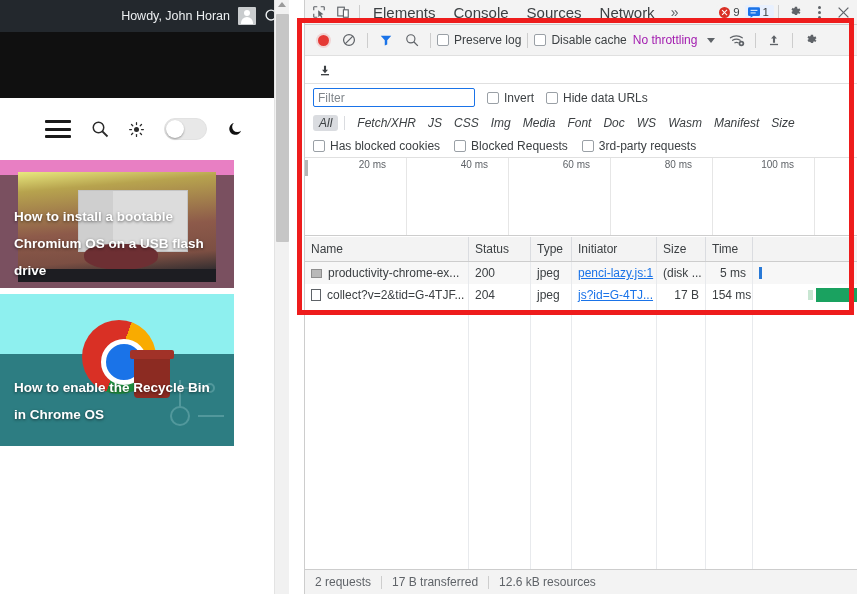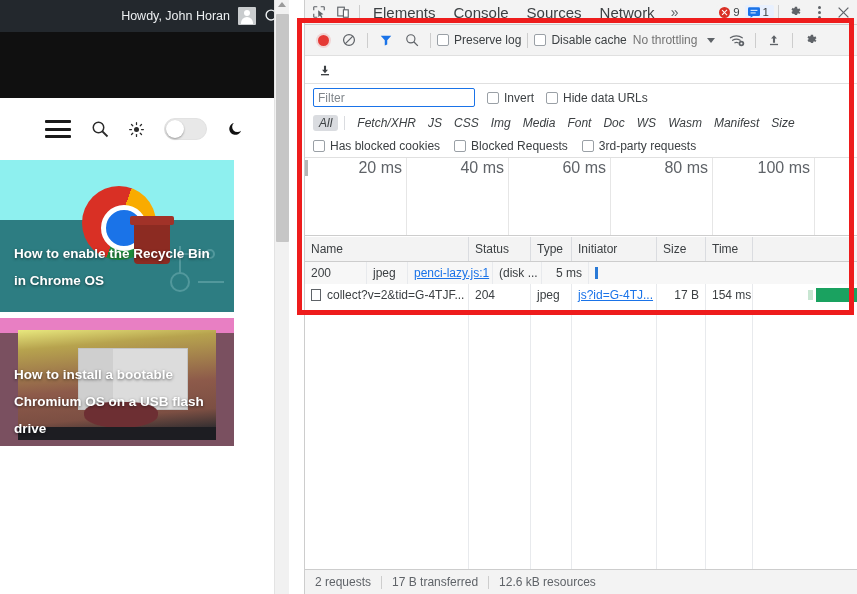--- a/index.html
+++ b/index.html
@@ -124,42 +124,42 @@
   .kebab { display:flex; flex-direction:column; gap:2px; }
   .kebab i { width:3px;height:3px;border-radius:50%;background:#5f6368;display:block; }
 
   .dt-toolbar {
     height:31px; display:flex; align-items:center; background:#f3f3f3;
     border-bottom:1px solid #e0e0e0; padding:0 6px; gap:2px;
   }
   .rec-dot { width:11px;height:11px;border-radius:50%;background:#e53935;display:block;box-shadow:0 0 0 2px rgba(229,57,53,.16); }
   .chk { display:flex; align-items:center; gap:5px; white-space:nowrap; font-size:12px; color:#3c4043; }
   .box { width:12px;height:12px;border:1px solid #9aa0a6;border-radius:2px;background:#fff;display:block;flex:none; }
-  .throttle { font-size:12px; color:#737373; white-space:nowrap; margin-left:4px; }
+  .throttle { font-size:12px; color:#a21caf; white-space:nowrap; margin-left:4px; }
   .caret { width:0;height:0;border-left:4px solid transparent;border-right:4px solid transparent;border-top:5px solid #5f6368;display:block; }
 
   .dt-exportbar { height:28px; display:flex; align-items:center; padding:0 8px; background:#fff; border-bottom:1px solid #e0e0e0; }
 
   .dt-filterbar { height:27px; display:flex; align-items:center; gap:12px; padding:0 8px; background:#fff; }
   .filter-input {
     width:162px; height:19px; border:1px solid #1a73e8; border-radius:2px;
     font-family:"Liberation Sans", sans-serif; font-size:12px; padding:0 4px; color:#3c4043; background:#fff; outline:none;
   }
   .filter-input::placeholder { color:#80868b; }
 
   .dt-typebar { height:23px; display:flex; align-items:center; gap:0; padding:0 8px; background:#fff; font-size:12px; }
   .type-chip { padding:1px 6px; border-radius:3px; color:#3c4043; white-space:nowrap;font-style:italic; }
   .type-chip.active { background:#dadce0; }
   .chip-sep { width:1px; height:14px; background:#dadce0; margin:0 6px; }
 
   .dt-blockbar { height:24px; display:flex; align-items:center; gap:14px; padding:0 8px; background:#fff; border-bottom:1px solid #e0e0e0; }
 
   .dt-overview { height:78px; background:#fff; position:relative; border-bottom:1px solid #cdcdcd; overflow:hidden; }
   .ov-tick { position:absolute; top:0; bottom:0; border-right:1px solid #e6e6e6; }
-  .ov-tick span { position:absolute; right:4px; top:1px; font-size:16px; color:#5f6368; white-space:nowrap; }
+  .ov-tick span { position:absolute; right:20px; top:1px; font-size:10px; color:#5f6368; white-space:nowrap; }
   .ov-left-mark { position:absolute; left:0; top:2px; width:3px; height:16px; background:#b5b5b5; }
 
   .net-table { position:absolute; left:0; right:0; top:237px; bottom:25px; background:#fff; }
   .thead { display:flex; height:25px; background:#f3f3f3; border-bottom:1px solid #cdcdcd; }
   .th { padding:0 6px; line-height:25px; font-size:12px; color:#3c4043; border-right:1px solid #dadce0; overflow:hidden; white-space:nowrap; }
   .th.wf { display:flex; align-items:flex-end; justify-content:space-between; border-right:none;margin-top:45px; }
   .sortarrow { width:0;height:0;border-left:5px solid transparent;border-right:5px solid transparent;border-bottom:7px solid #5f6368; }
 
   .trow { display:flex; height:22px; align-items:stretch; }
   .trow.odd { background:#f7f7f7; }
@@ -232,46 +232,46 @@
           <line x1="20" y1="4" x2="18" y2="6"></line>
             <line x1="6" y1="18" x2="4" y2="20"></line>
         </g>
       </svg>
       <span class="switch"></span>
       <svg class="moon" viewBox="0 0 24 24">
         <path d="M21 14.5A9 9 0 1 1 10.2 3 7.2 7.2 0 0 0 21 14.5z" fill="#111"></path>
       </svg>
     </div>
 
+    <div class="card card-a">
+      <div class="inner-photo">
+        <div class="win"></div>
+        <div class="blob"></div>
+        <div class="dock"></div>
+      </div>
+      <div class="card-title">How to install a bootable Chromium OS on a USB flash drive</div>
+    </div>
+
     <div class="card card-b">
       <div class="sky"></div>
       <div class="sea"></div>
       <svg class="circuit" viewBox="0 0 70 70">
         <g fill="none" stroke="#bfeaea" stroke-width="2">
           <circle cx="22" cy="46" r="9"></circle>
             <line x1="22" y1="37" x2="22" y2="10"></line>
           <line x1="22" y1="18" x2="52" y2="18"></line>
             <circle cx="52" cy="18" r="4"></circle>
           <line x1="40" y1="46" x2="66" y2="46"></line>
         </g>
       </svg>
       <div class="chrome"></div>
       <div class="bin"></div>
       <div class="card-title">How to enable the Recycle Bin in Chrome OS</div>
     </div>
 
-    <div class="card card-a">
-      <div class="inner-photo">
-        <div class="win"></div>
-        <div class="blob"></div>
-        <div class="dock"></div>
-      </div>
-      <div class="card-title">How to install a bootable Chromium OS on a USB flash drive</div>
-    </div>
-
     <div id="page-scroll">
       <span class="arrow-up"></span>
       <span class="thumb"></span>
     </div>
   </div>
 
   <div id="devtools">
 
     <div class="dt-tabbar">
       <span class="dt-icobtn">
@@ -468,20 +468,24 @@
         <div class="th" style="width:85px">Initiator</div>
         <div class="th" style="width:49px">Size</div>
         <div class="th" style="width:47px">Time</div>
         <div class="th wf" style="flex:1">
           <span>Waterfall</span>
           <span class="sortarrow"></span>
         </div>
       </div>
 
       <div class="trow odd">
+        <div class="td name" style="width:164px">
+          <span class="ico-img"></span>
+          <span>productivity-chrome-ex...</span>
+        </div>
         <div class="td" style="width:62px">200</div>
         <div class="td" style="width:41px">jpeg</div>
         <div class="td link" style="width:85px">
           <a href="#">penci-lazy.js:1</a>
         </div>
         <div class="td" style="width:49px">(disk ...</div>
         <div class="td num" style="width:47px">5 ms</div>
         <div class="td wf" style="flex:1">
           <span class="bar-blue"></span>
         </div>

